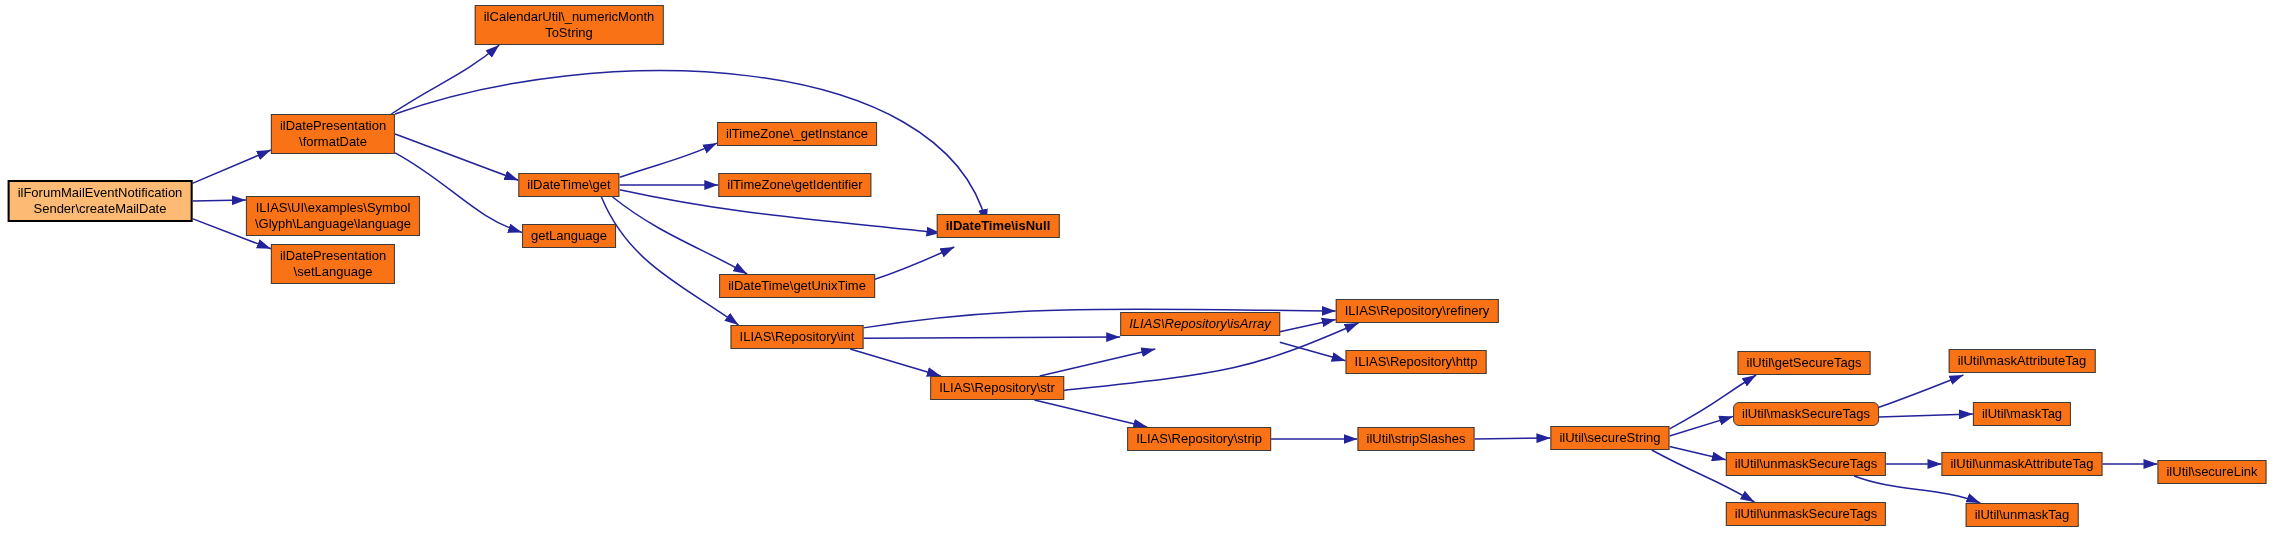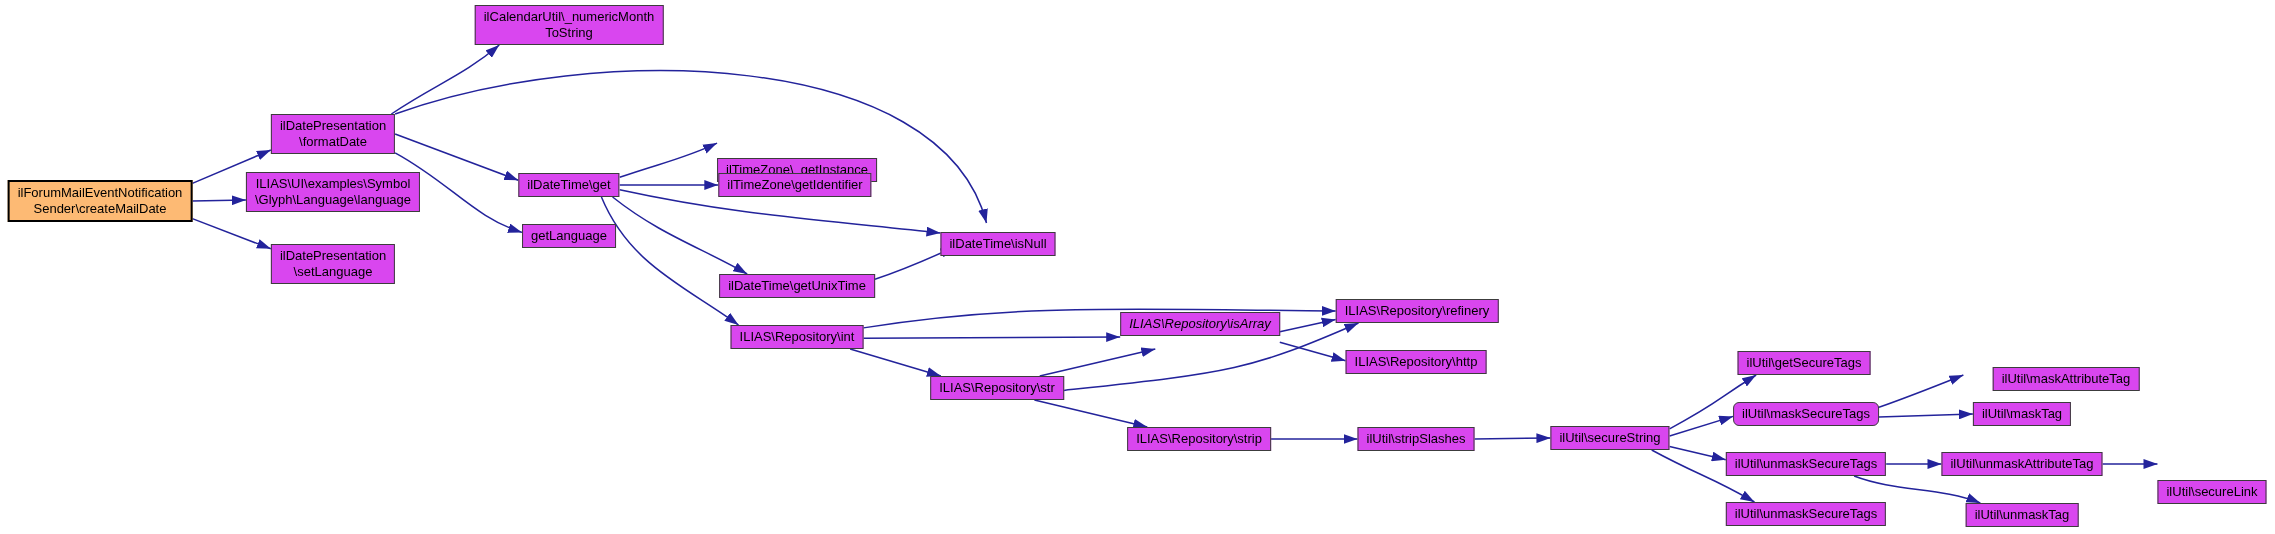--- a/index.html
+++ b/index.html
@@ -13,21 +13,21 @@
   }
   #edge-layer{
     position:absolute;
     left:0;top:0;
     width:2275px;height:534px;
     z-index:1;
   }
   .node{
     position:absolute;
     transform:translate(-50%,-50%);
-    background:#d946ef;
+    background:#f97316;
     border:1.5px solid #3c3c3c;
     color:#000000;
     font-size:13px;
     line-height:16px;
     text-align:center;
     padding:3px 8px;
     white-space:pre;
     z-index:2;
     box-sizing:border-box;
   }
@@ -80,42 +80,42 @@
       <path d="M1878.9375,407.28 C1912.9375,395.28 1933.35625,387 1963.35625,375" class="edge" stroke="#23239b" marker-end="url(#arrow)"></path>
       <path d="M1878.9375,416.88 L1972.90625,414" class="edge" stroke="#23239b" marker-end="url(#arrow)"></path>
       <path d="M1886.171875,464 L1941.46875,464" class="edge" stroke="#23239b" marker-end="url(#arrow)"></path>
       <path d="M1854.103125,476 C1896.103125,492 1940.3171875,487 1980.3171875,503" class="edge" stroke="#23239b" marker-end="url(#arrow)"></path>
       <path d="M2102.53125,464 L2157.4765625,464" class="edge" stroke="#23239b" marker-end="url(#arrow)"></path>
     </svg>
 <div class="node root" style="left: 100px; top: 201px;">ilForumMailEventNotification
 Sender\createMailDate</div>
     <div class="node" style="left: 333px; top: 134px;">ilDatePresentation
 \formatDate</div>
-    <div class="node" style="left: 333px; top: 192px;">ILIAS\UI\examples\Symbol
+    <div class="node" style="left: 333px; top: 216px;">ILIAS\UI\examples\Symbol
 \Glyph\Language\language</div>
     <div class="node" style="left: 333px; top: 264px;">ilDatePresentation
 \setLanguage</div>
     <div class="node" style="left: 569px; top: 25px;">ilCalendarUtil\_numericMonth
 ToString</div>
     <div class="node" style="left: 569px; top: 185px;">ilDateTime\get</div>
     <div class="node" style="left: 569px; top: 236px;">getLanguage</div>
-    <div class="node" style="left: 797px; top: 134px; margin-top: 36px;">ilTimeZone\_getInstance</div>
+    <div class="node" style="left: 797px; top: 134px;">ilTimeZone\_getInstance</div>
     <div class="node" style="left: 795px; top: 185px;">ilTimeZone\getIdentifier</div>
-    <div class="node" style="left: 998px; top: 244px;">ilDateTime\isNull</div>
+    <div class="node" style="left: 998px; top: 226px; font-weight: bold;">ilDateTime\isNull</div>
     <div class="node" style="left: 797px; top: 286px;">ilDateTime\getUnixTime</div>
     <div class="node" style="left: 797px; top: 337px;">ILIAS\Repository\int</div>
     <div class="node" style="left: 997px; top: 388px;">ILIAS\Repository\str</div>
     <div class="node" style="left: 1200px; top: 324px; font-style: italic;">ILIAS\Repository\isArray</div>
     <div class="node" style="left: 1417px; top: 311px;">ILIAS\Repository\refinery</div>
     <div class="node" style="left: 1416px; top: 362px; padding-left: 8px;">ILIAS\Repository\http</div>
     <div class="node" style="left: 1199px; top: 439px;">ILIAS\Repository\strip</div>
     <div class="node" style="left: 1416px; top: 439px;">ilUtil\stripSlashes</div>
     <div class="node" style="left: 1610px; top: 438px;">ilUtil\secureString</div>
     <div class="node" style="left: 1804px; top: 363px; text-align: center;">ilUtil\getSecureTags</div>
     <div class="node" style="left: 1806px; top: 414px; border-radius: 6px;">ilUtil\maskSecureTags</div>
     <div class="node" style="left: 1806px; top: 464px;">ilUtil\unmaskSecureTags</div>
     <div class="node" style="left: 1806px; top: 514px;">ilUtil\unmaskSecureTags</div>
-    <div class="node" style="left: 2022px; top: 379px; margin-left: 44px;">ilUtil\maskAttributeTag</div>
+    <div class="node" style="left: 2022px; top: 361px;">ilUtil\maskAttributeTag</div>
     <div class="node" style="left: 2022px; top: 414px;">ilUtil\maskTag</div>
     <div class="node" style="left: 2022px; top: 464px;">ilUtil\unmaskAttributeTag</div>
-    <div class="node" style="left: 2212px; top: 492px; text-align: center;">ilUtil\secureLink</div>
+    <div class="node" style="left: 2212px; top: 472px; text-align: center;">ilUtil\secureLink</div>
     <div class="node" style="left: 2022px; top: 515px;">ilUtil\unmaskTag</div>
   </div>
 
 </body></html>

